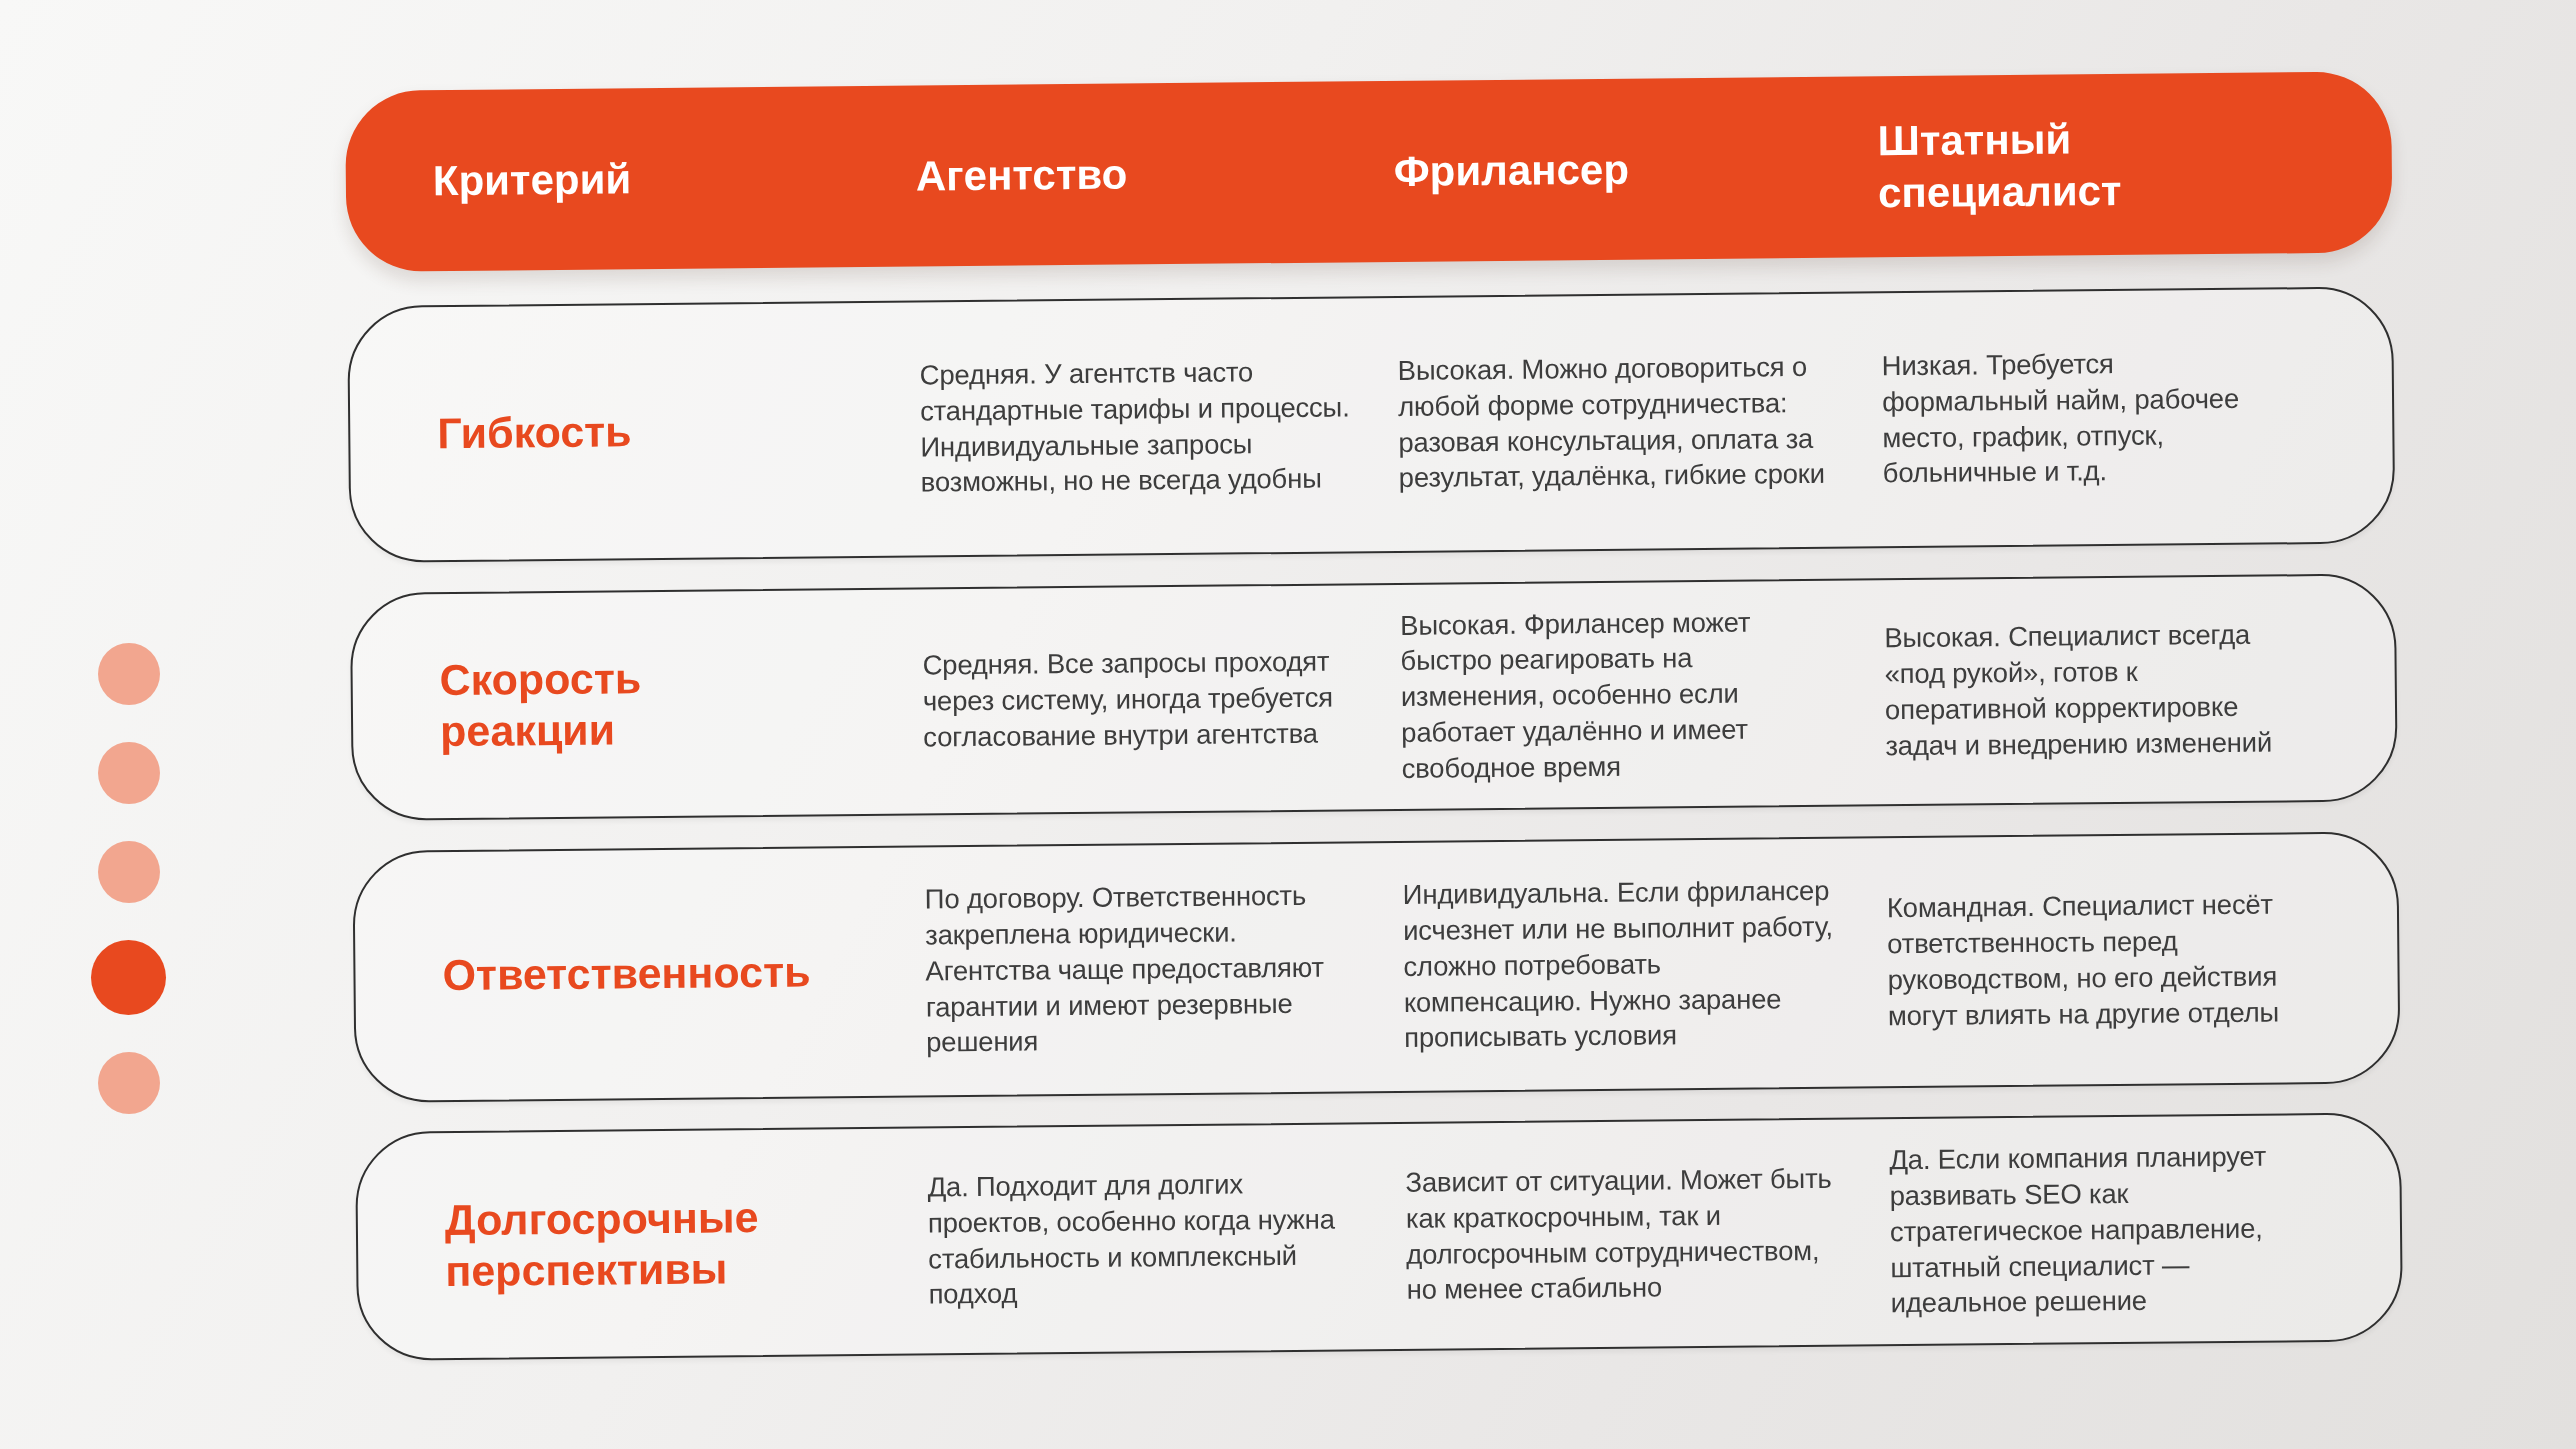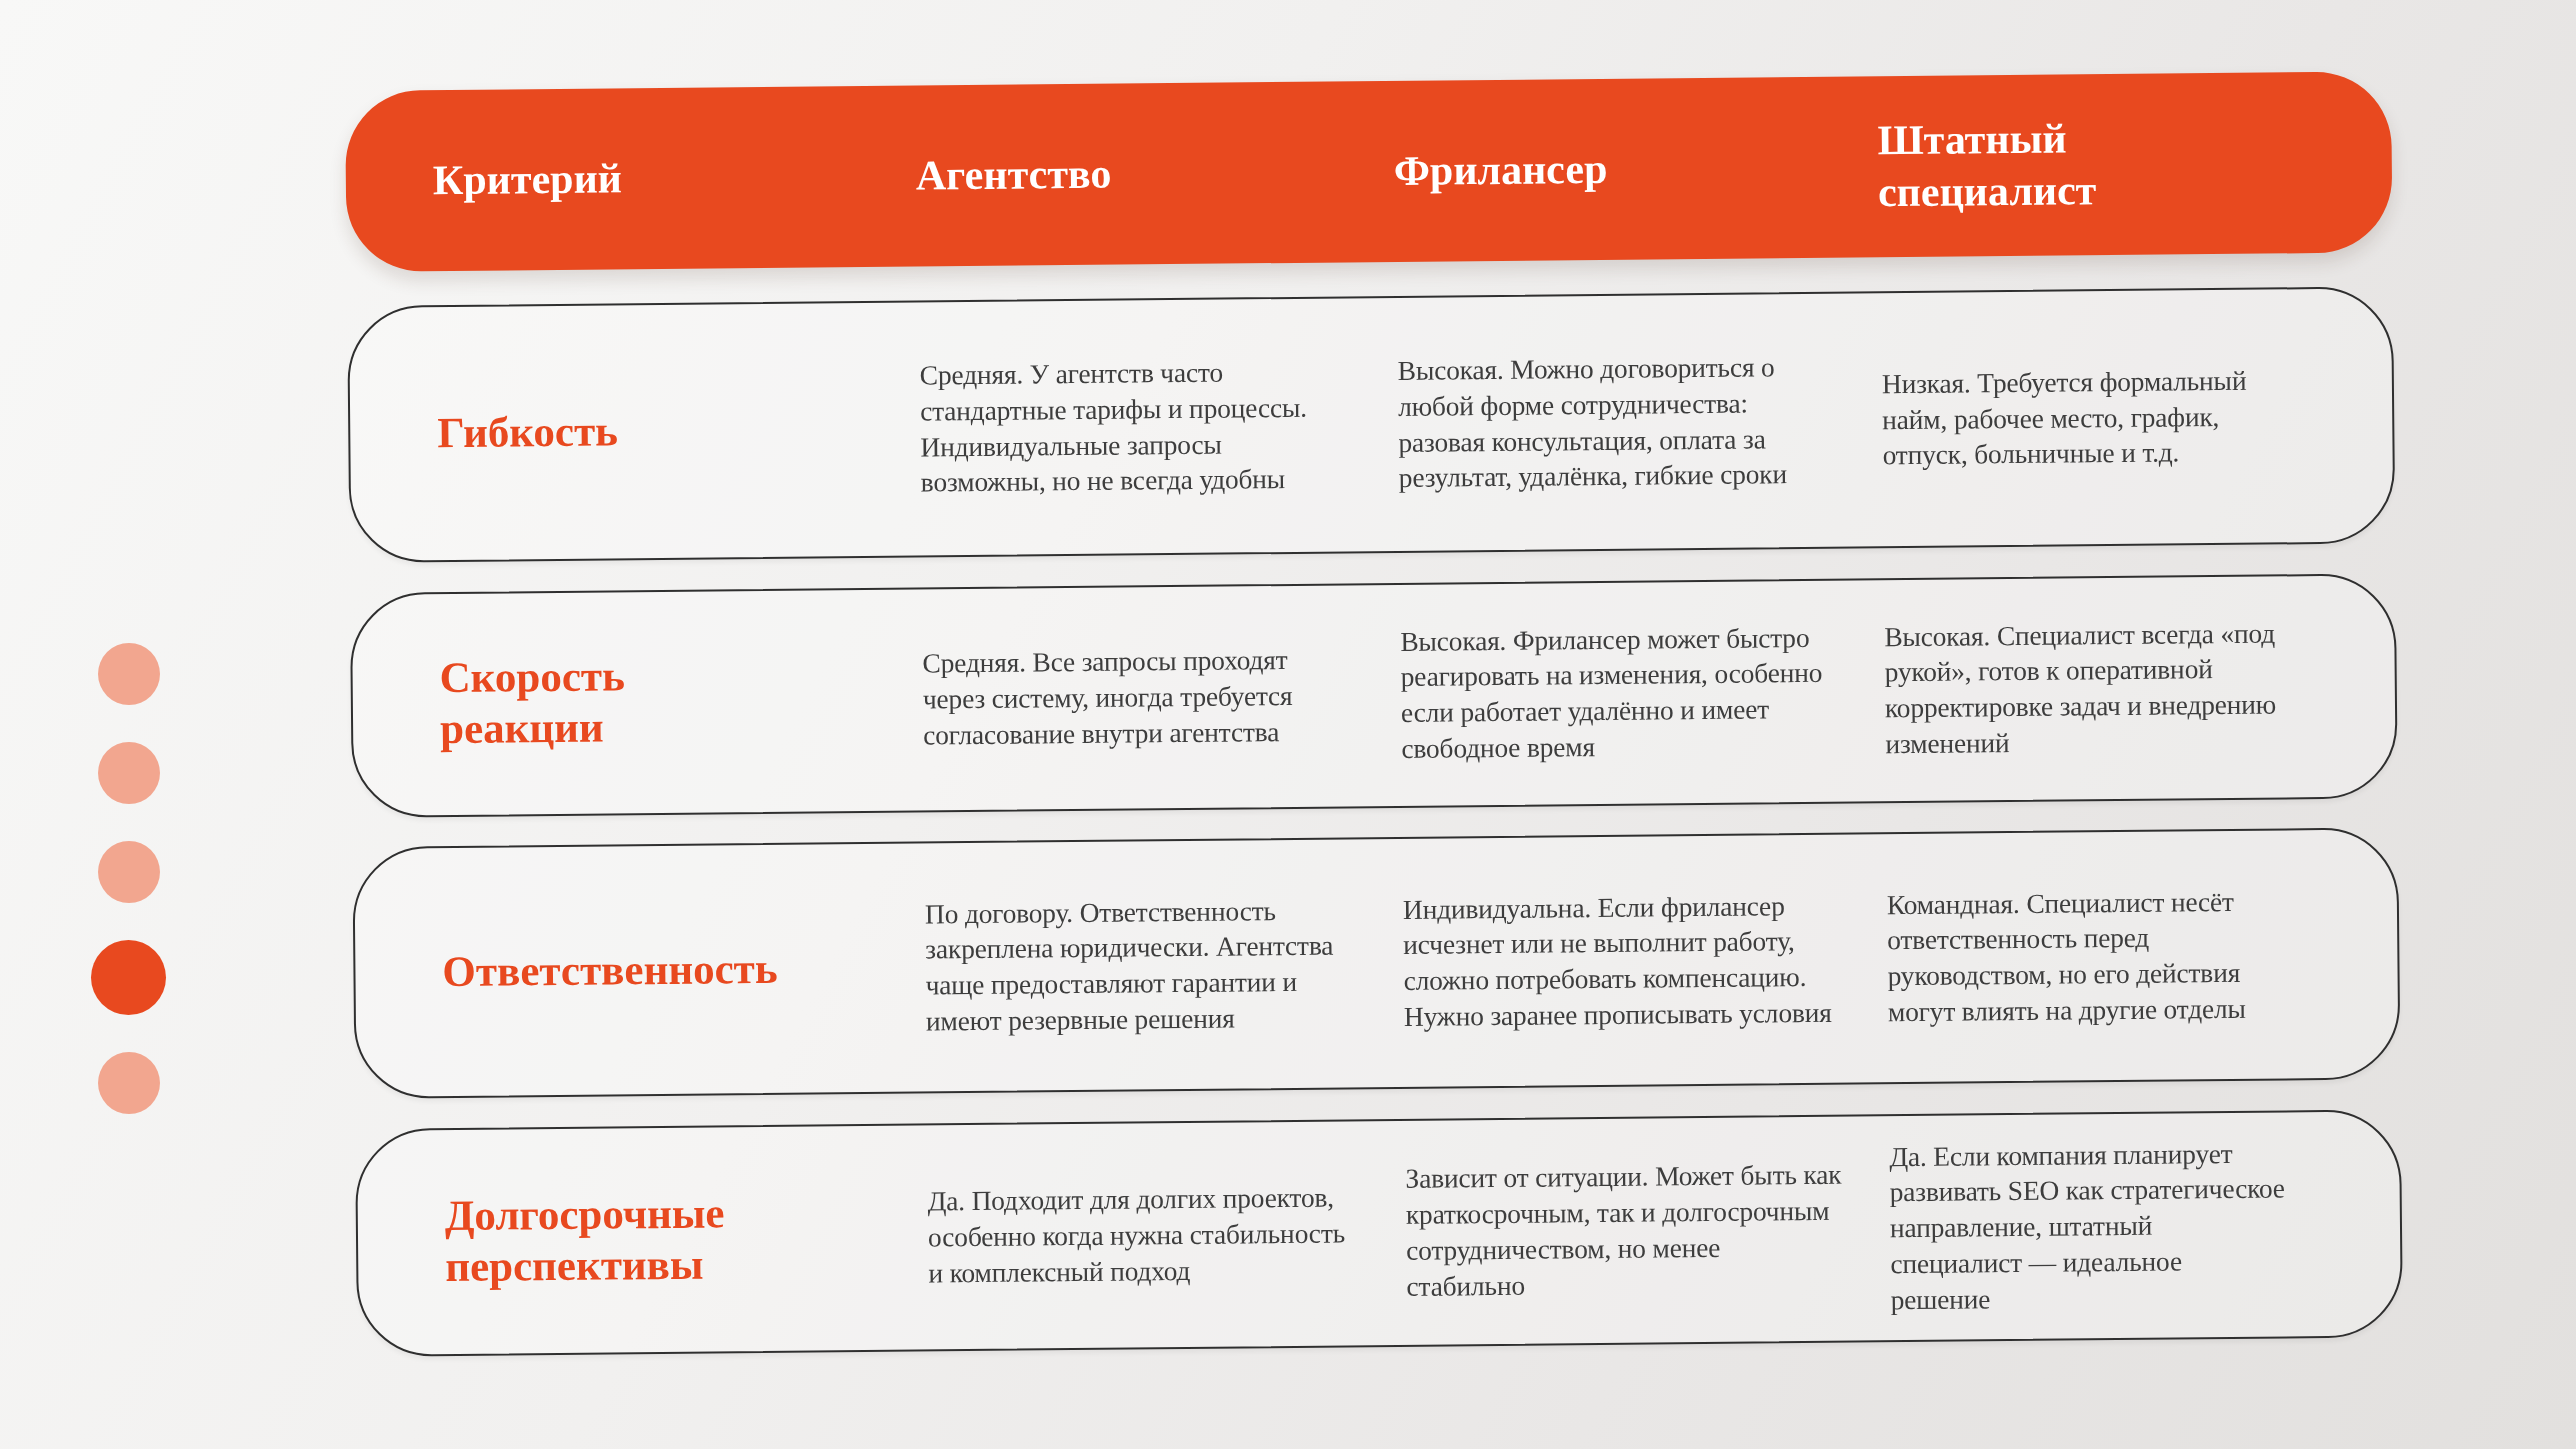--- a/index.html
+++ b/index.html
@@ -9,21 +9,21 @@
     --body_text:#3D3D3D;
     --header_text:#FFFFFF;
   }
   *{margin:0;padding:0;box-sizing:border-box;}
   html,body{width:2576px;height:1449px;overflow:hidden;}
   body{
     font-family:"Liberation Sans",sans-serif;
     background:linear-gradient(118deg,#f8f8f7 0%,#f1f0ef 40%,#e9e7e6 70%,#e2e0de 100%);
     position:relative;
   }
-  .slide{position:absolute;inset:0;font-family:Liberation Serif, serif;}
+  .slide{position:absolute;inset:0;}
 
   
   .dots{
     position:absolute;left:91px;top:643px;width:75px;
     display:flex;flex-direction:column;align-items:center;gap:37px;
   }
   .dot{width:62px;height:62px;border-radius:50%;background:var(--dot_inactive);}
   .dot.active{width:75px;height:75px;background:var(--accent);}
 
   

